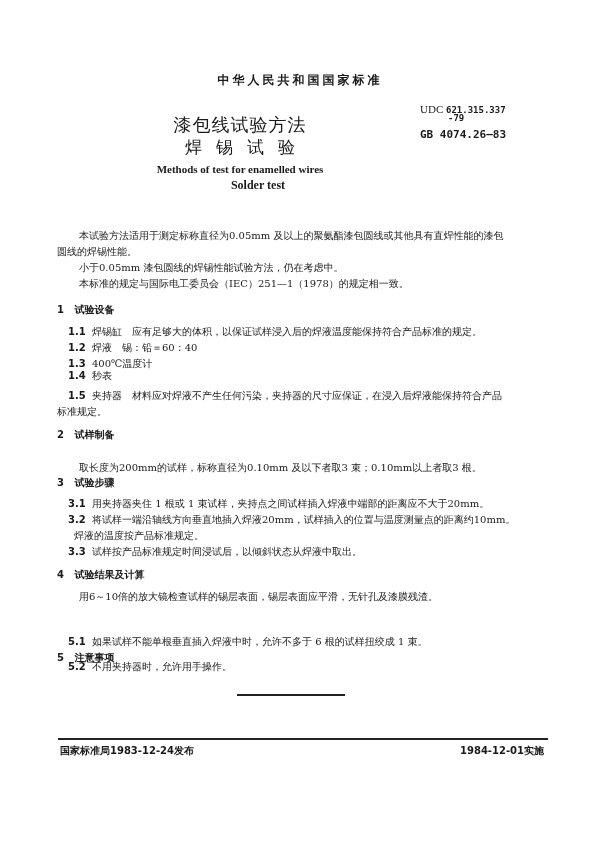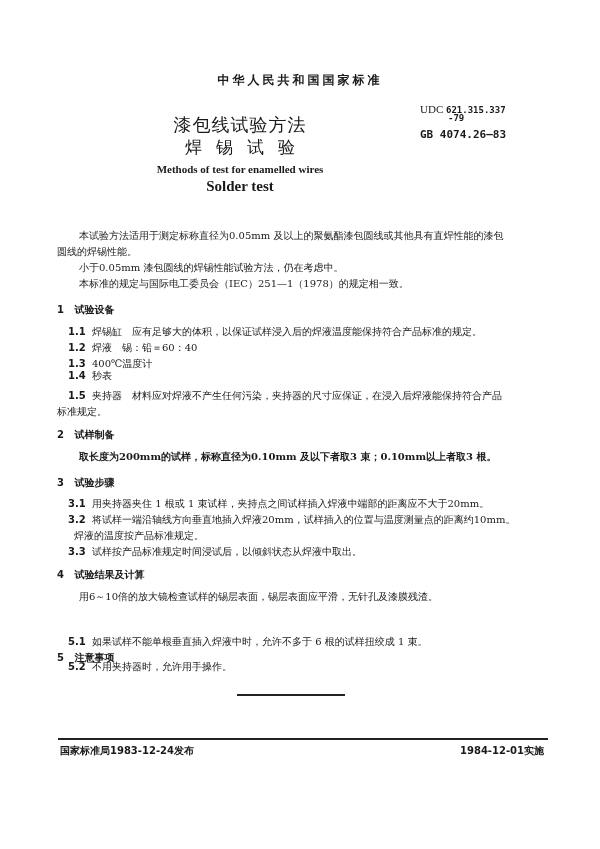--- a/index.html
+++ b/index.html
@@ -9,21 +9,21 @@
   }
   .abs { position: absolute; white-space: nowrap; }
   .std-name { left: 0; width: 600px; text-align: center; top: 72px; font-size: 12px; font-weight: bold; letter-spacing: 3px; font-family: "DejaVu Sans", sans-serif; }
   .title1 { left: 160px; width: 160px; text-align: center; top: 113px; font-size: 18px; letter-spacing: 1px; }
   .title2 { left: 160px; width: 160px; text-align: center; top: 136px; font-size: 17px; letter-spacing: 14px; padding-left: 14px; box-sizing: border-box;}
   .udc { left: 420px; top: 103px; font-size: 11px; font-family: "Liberation Serif", serif; }
   .udc .num { font-family: "DejaVu Sans Mono", monospace; font-weight: bold; font-size: 9px; }
   .udc2 { left: 448px; top: 113px; font-size: 9px; font-family: "DejaVu Sans Mono", monospace; font-weight: bold; }
   .gb { left: 420px; top: 128px; font-size: 11px; font-family: "DejaVu Sans Mono", monospace; font-weight: bold; text-align: center; }
   .en1 { left: 100px; width: 280px; text-align: center; top: 163px; font-size: 11px; font-weight: bold; font-family: "Liberation Serif", serif; }
-  .en2 { left: 100px; width: 280px; text-align: center; top: 178px; font-size: 15px; font-weight: bold; font-family: "Liberation Serif", serif; }
+  .en2 { left: 118px; width: 280px; text-align: center; top: 178px; font-size: 12px; font-weight: bold; font-family: "Liberation Serif", serif; }
   .p { font-size: 10px; line-height: 16px; }
   .h { font-size: 10px; font-weight: bold; font-family: "DejaVu Sans", sans-serif; }
   .num-b { font-weight: bold; font-family: "DejaVu Sans", sans-serif; display: inline-block; width: 24px; }
   .rule-short { position: absolute; left: 237px; top: 694px; width: 108px; height: 2px; background: #222; }
   .rule-long { position: absolute; left: 58px; top: 738px; width: 490px; height: 2px; background: #222; }
   .foot { font-size: 10px; font-weight: bold; font-family: "DejaVu Sans", sans-serif; top: 744px; }
 </style>
 </head>
 <body>
 
@@ -52,21 +52,21 @@
 <div class="abs p" style="left:68px; top:324px;"><span class="num-b">1.1</span><span>焊锡缸　应有足够大的体积，以保证试样浸入后的焊液温度能保持符合产品标准的规定。</span></div>
 <div class="abs p" style="left:68px; top:340px;"><span class="num-b">1.2</span><span>焊液　锡：铅＝60：40</span></div>
 <div class="abs p" style="left:68px; top:356px;"><span class="num-b">1.3</span><span>400℃温度计</span></div>
 <div class="abs p" style="left:68px; top:368px;"><span class="num-b">1.4</span><span>秒表</span></div>
 <div class="abs p" style="left:68px; top:388px;"><span class="num-b">1.5</span><span>夹持器　材料应对焊液不产生任何污染，夹持器的尺寸应保证，在浸入后焊液能保持符合产品</span></div>
 <div class="abs p" style="left:57px; top:404px;">标准规定。</div>
 
 <div class="abs h" style="left:57px; top:428px;">
   <span>2</span>&nbsp;&nbsp;&nbsp;<span>试样制备</span>
 </div>
-<div class="abs p" style="left:79px; top:449px;font-weight:bold;">取长度为200mm的试样，标称直径为0.10mm 及以下者取3 束；0.10mm以上者取3 根。</div>
+<div class="abs p" style="left:79px; top:460px;">取长度为200mm的试样，标称直径为0.10mm 及以下者取3 束；0.10mm以上者取3 根。</div>
 
 <div class="abs h" style="left:57px; top:476px;">
   <span>3</span>&nbsp;&nbsp;&nbsp;<span>试验步骤</span>
 </div>
 <div class="abs p" style="left:68px; top:496px;"><span class="num-b">3.1</span><span>用夹持器夹住 1 根或 1 束试样，夹持点之间试样插入焊液中端部的距离应不大于20mm。</span></div>
 <div class="abs p" style="left:68px; top:512px;"><span class="num-b">3.2</span><span>将试样一端沿轴线方向垂直地插入焊液20mm，试样插入的位置与温度测量点的距离约10mm。</span></div>
 <div class="abs p" style="left:57px; top:528px;margin-left:17px;">焊液的温度按产品标准规定。</div>
 <div class="abs p" style="left:68px; top:544px;"><span class="num-b">3.3</span><span>试样按产品标准规定时间浸试后，以倾斜状态从焊液中取出。</span></div>
 
 <div class="abs h" style="left:57px; top:568px;">

